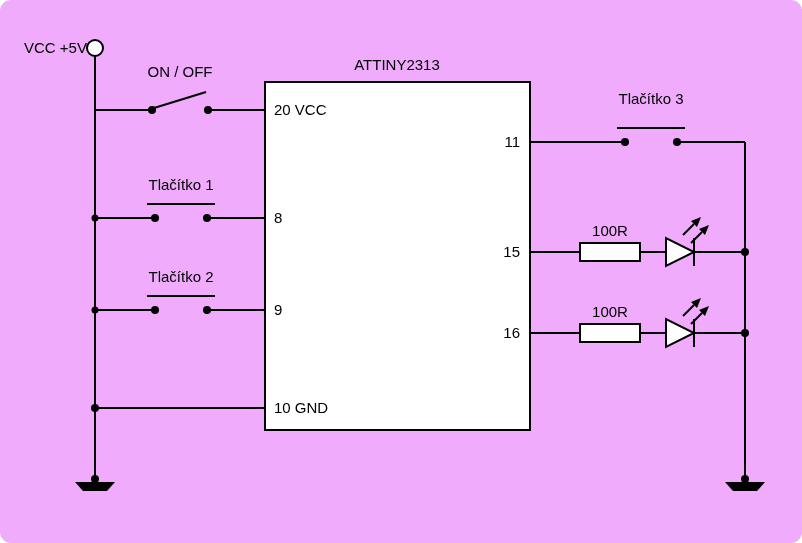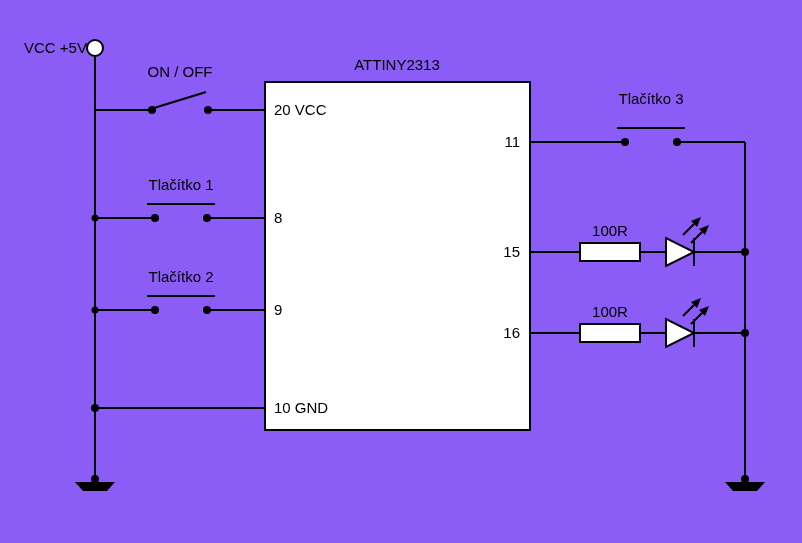--- a/index.html
+++ b/index.html
@@ -4,23 +4,24 @@
 <style>
   html, body {
     margin: 0;
     padding: 0;
     background: #ffffff;
   }
   .canvas {
     position: relative;
     width: 802px;
     height: 543px;
-    background: #8b5cf6;
+    background: #f0abfc;
     font-family: "Liberation Sans", sans-serif;
     overflow: hidden;
+    border-radius: 11px;
   }
   svg { display: block; }
   svg text {
     font-family: "Liberation Sans", sans-serif;
     font-size: 15px;
     fill: #000000;
   }
   .wire  { stroke: #000000; stroke-width: 2; fill: none; }
   .box   { stroke: #000000; stroke-width: 2; fill: #ffffff; }
   .sym   { stroke: #000000; stroke-width: 2; fill: #ffffff; }

